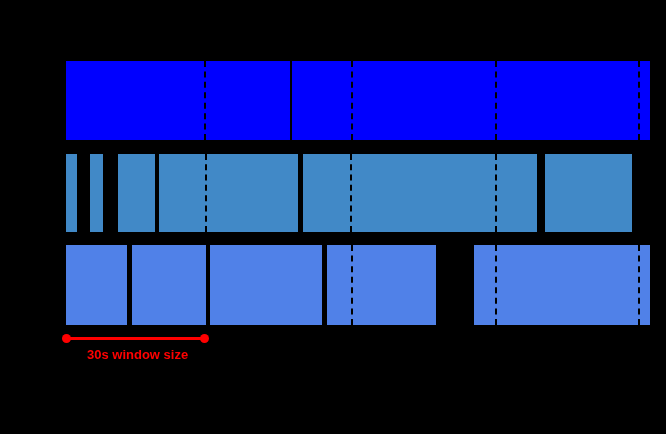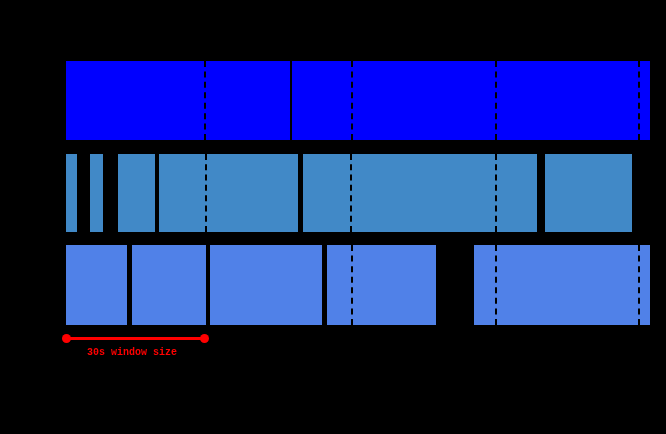--- a/index.html
+++ b/index.html
@@ -44,22 +44,22 @@
   .annotation-cap {
     position: absolute;
     width: 9px;
     height: 9px;
     border-radius: 50%;
     background: #FF0000;
   }
   .annotation-label {
     position: absolute;
     color: #FF0000;
-    font-size: 10px;
-    font-family: Liberation Mono, monospace;
+    font-size: 13px;
+    font-family: Liberation Sans, sans-serif;
     font-weight: bold;
     white-space: nowrap;
     letter-spacing: 0px;
   }
 </style>
 </head>
 <body>
 
 <div id="figure" style="width: 666px; height: 434px; background: rgb(0, 0, 0);">
 

